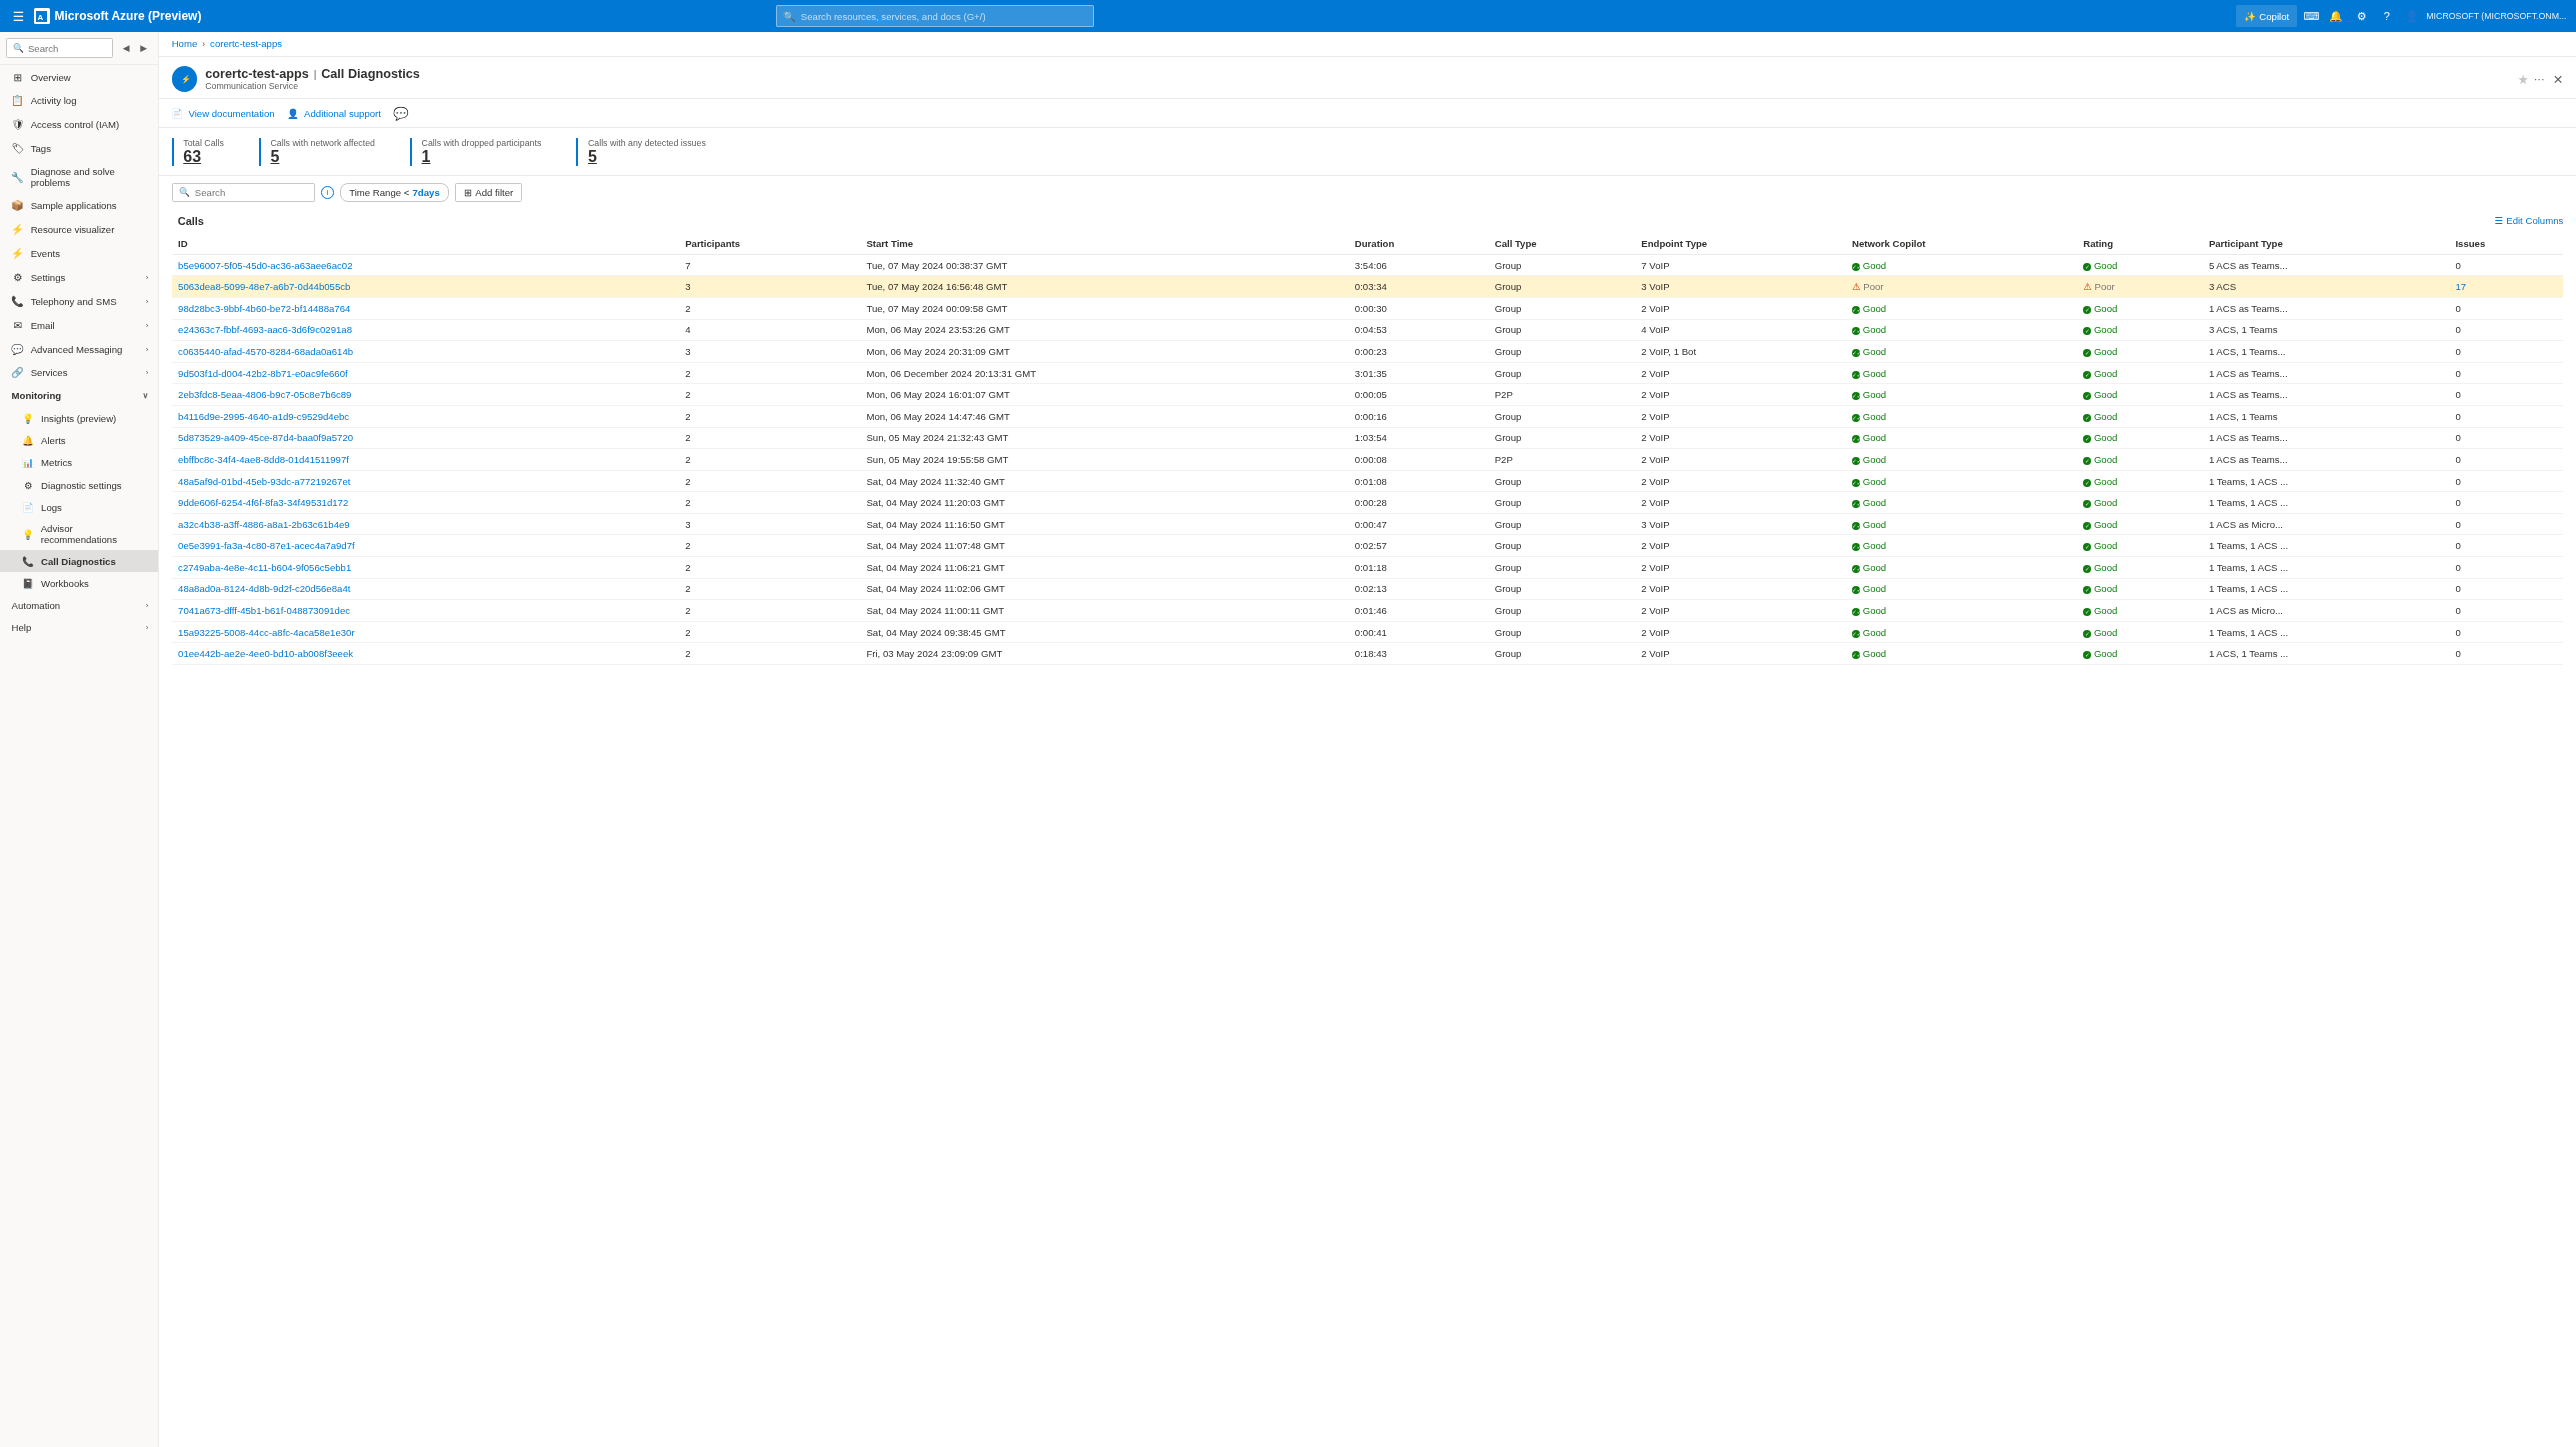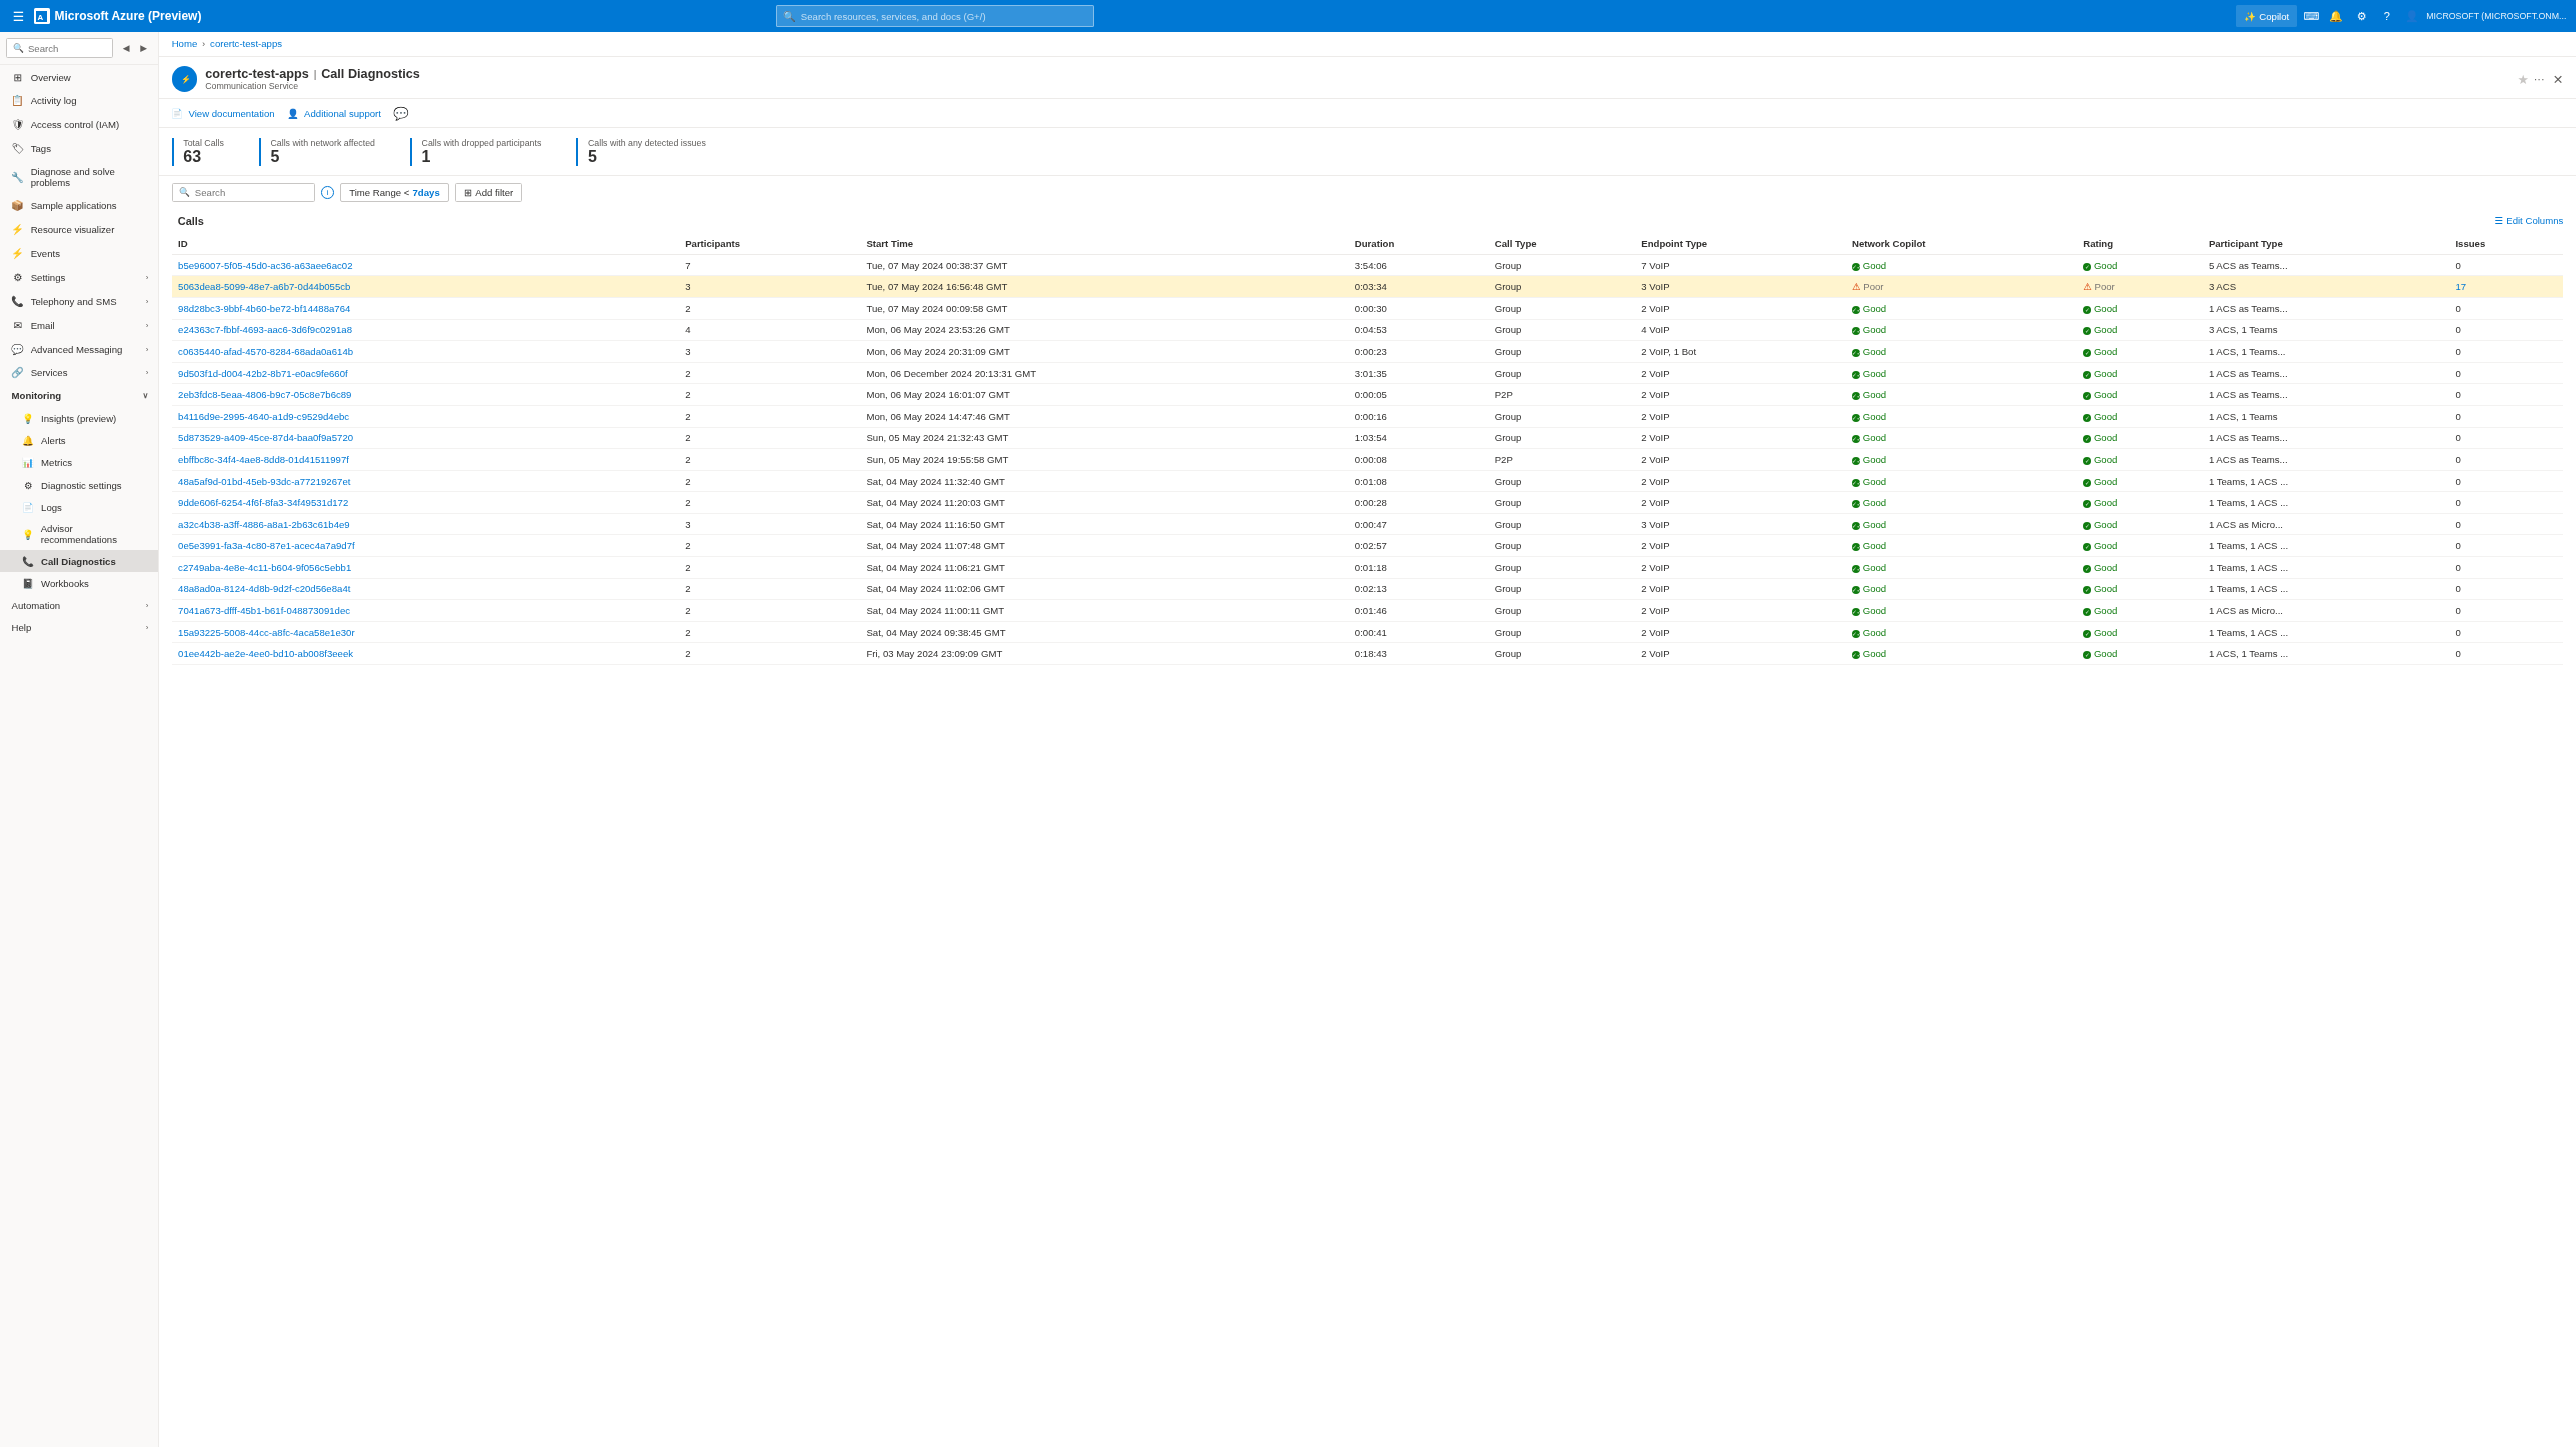--- a/index.html
+++ b/index.html
@@ -189,21 +189,21 @@
       gap: 0;
       border-bottom: 0.8px solid #edebe9;
       background: white;
     }
     .stat-item {
       padding: 0 16px 0 9.6px;
       border-left: 2.4px solid #0078d4;
       margin-right: 19px;
     }
     .stat-label { font-size: 8.8px; color: #605e5c; }
-    .stat-value { font-size: 16px; font-weight: 600; color: #323130; }
+    .stat-value { font-size: 16px; font-weight: 600; color: #323130; text-decoration: underline; }
 
     
     .search-desc {
       padding: 8px 12.7px;
       font-size: 9.6px;
       color: #605e5c;
       border-bottom: 0.8px solid #edebe9;
     }
     .search-desc a { color: #0078d4; text-decoration: none; }
 
@@ -220,21 +220,21 @@
       padding: 3.2px 6.4px; background: white; width: 143px;
     }
     .search-box input { border: none; outline: none; font-size: 9.6px; width: 100%; }
     .filter-btn {
       display: flex; align-items: center; gap: 3.2px;
       border: 0.8px solid #c8c6c4; border-radius: 1.6px;
       padding: 3.2px 8px; background: white; cursor: pointer; font-size: 9.6px; color: #323130;
     }
     .time-range-btn {
       display: flex; align-items: center; gap: 3.2px;
-      border: 0.8px solid #c8c6c4; border-radius: 2px;
+      border: 0.8px solid #c8c6c4; border-radius: 8px;
       padding: 3.2px 8px; background: white; cursor: pointer; font-size: 9.6px; color: #323130;
     }
     .time-range-btn strong { color: #0078d4; }
     .info-icon { width: 12.7px; height: 12.7px; border-radius: 50%; border: 0.8px solid #0078d4; color: #0078d4; display: flex; align-items: center; justify-content: center; font-size: 8px; cursor: pointer; }
 
     
     .calls-section { padding: 6.4px 12.7px 0; }
     .calls-header { display: flex; align-items: center; justify-content: space-between; margin-bottom: 6.4px; }
     .calls-title { font-size: 11px; font-weight: 600; padding-left: 6px; }
     .edit-columns-btn { display: flex; align-items: center; gap: 3.2px; color: #0078d4; cursor: pointer; font-size: 9.6px; }

